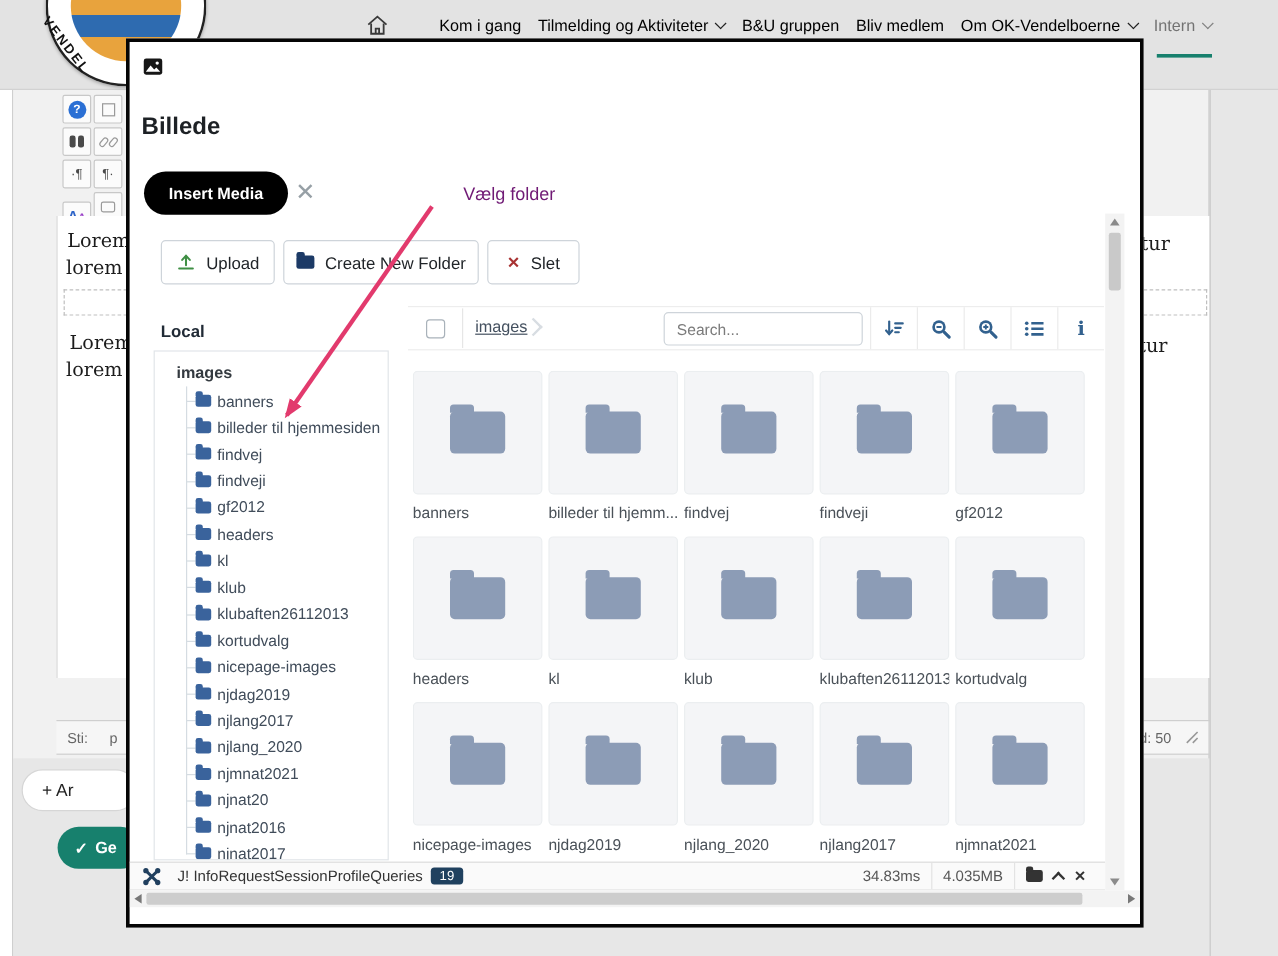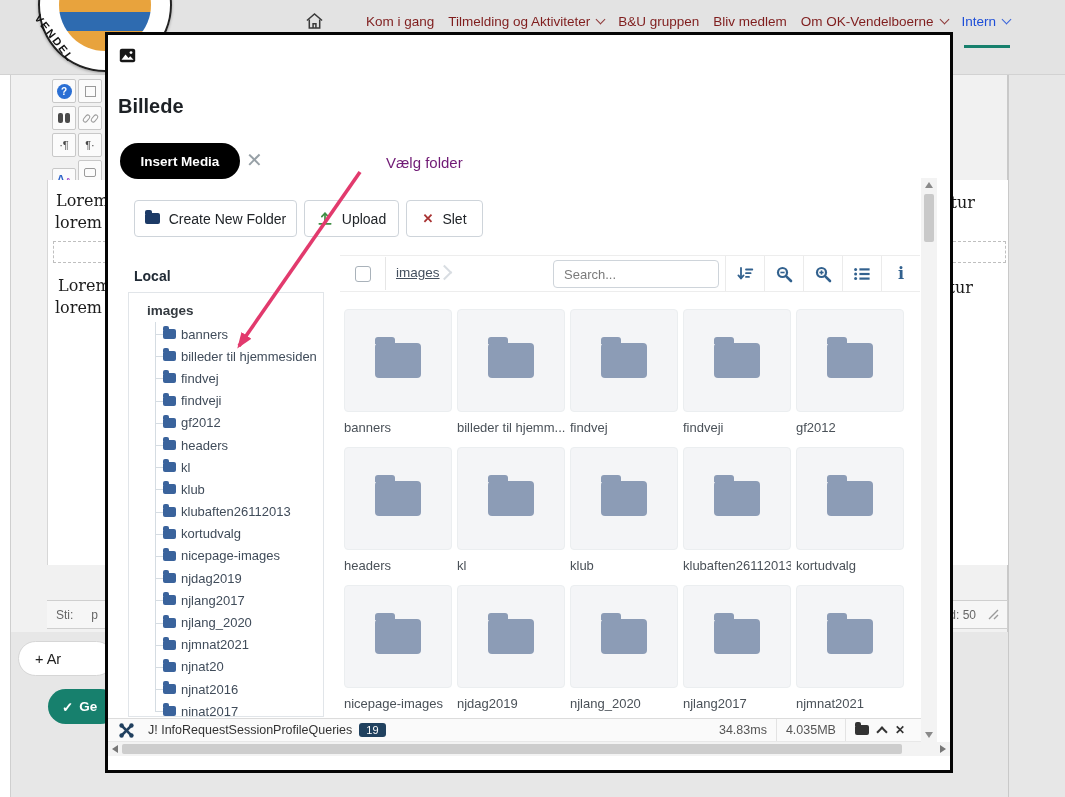--- a/index.html
+++ b/index.html
@@ -4,22 +4,22 @@
 <style>
   * { margin:0; padding:0; box-sizing:border-box; }
   html,body { width:1065px; height:797px; }
   body { font-family:"Liberation Sans", sans-serif; background:#e7e7e7; overflow:hidden; }
   #page { position:relative; width:1065px; height:797px; overflow:hidden; }
   .abs { position:absolute; }
 
   
   #navbar { position:absolute; left:0; top:0; width:1065px; height:75px; background:#e3e3e3; border-bottom:1px solid #d2d2d2; }
   #nav-row { position:absolute; left:305px; top:8px; width:705px; height:26px; display:flex; align-items:center; justify-content:space-between; }
-  .nav-item { font-size:13.5px; color:#7f1d1d; display:flex; align-items:center; cursor:pointer; white-space:nowrap; }
-  .nav-item.active { color:#1d4ed8; }
+  .nav-item { font-size:13.5px; color:#000000; display:flex; align-items:center; cursor:pointer; white-space:nowrap; }
+  .nav-item.active { color:#737373; }
   .caret { width:7px; height:7px; border:solid currentColor; border-width:0 1.5px 1.5px 0; transform:rotate(45deg); margin-left:7px; margin-top:-4px; opacity:.85; }
   #home-icon { display:flex; align-items:center; cursor:pointer; }
   #nav-underline { position:absolute; left:964px; top:45px; width:46px; height:3px; background:#17806d; }
 
   
   #logo { position:absolute; left:38px; top:-62px; width:134px; height:134px; border-radius:50%; background:#fff; box-shadow:0 0 0 2px #222 inset, 0 1px 3px rgba(0,0,0,.3); z-index:2; }
   #logo .inner { position:absolute; left:21px; top:21px; width:92px; height:92px; border-radius:50%; background:linear-gradient(180deg,#e8a33d 58%, #2e6bb0 58%, #2e6bb0 78%, #e8a33d 78%); overflow:hidden; }
   #logo .ltxt { position:absolute; font-size:11px; font-weight:bold; color:#111; letter-spacing:2px; }
   #logo .l-vendel { left:4px; top:74px; transform:rotate(52deg); transform-origin:0 0; }
 
@@ -253,31 +253,31 @@
     <svg id="m-arrow" width="145" height="205" viewBox="0 0 145 205">
       <defs>
         <marker id="ah" markerUnits="userSpaceOnUse" markerWidth="20" markerHeight="16" refX="13" refY="6" orient="auto">
           <path d="M0,0 L16,6 L0,12 z" fill="#e23a6d"></path>
         </marker>
       </defs>
       <line x1="132" y1="15" x2="11" y2="189" stroke="#e23a6d" stroke-width="3.6" marker-end="url(#ah)"></line>
     </svg>
 
     <div id="m-actions">
-      <button class="act-btn" id="btn-createfolder">
-        <span class="folder-shape f-navy"></span>
-        <span>Create New Folder</span>
-      </button>
       <button class="act-btn" id="btn-upload">
         <svg width="16" height="15" viewBox="0 0 16 15" fill="none" stroke="#3f8f44" stroke-width="1.7" stroke-linecap="round">
           <path d="M8 10 V2.6"></path>
             <path d="M4.8 5.6 L8 2.2 L11.2 5.6"></path>
             <path d="M2.3 12.8 H13.7"></path>
         </svg>
         <span>Upload</span>
+      </button>
+      <button class="act-btn" id="btn-createfolder">
+        <span class="folder-shape f-navy"></span>
+        <span>Create New Folder</span>
       </button>
       <button class="act-btn" id="btn-slet">
         <span class="x-red">✕</span>
         <span>Slet</span>
       </button>
     </div>
 
     <div id="m-local">Local</div>
     <div id="m-tree">
       <span id="tree-root">images</span>

